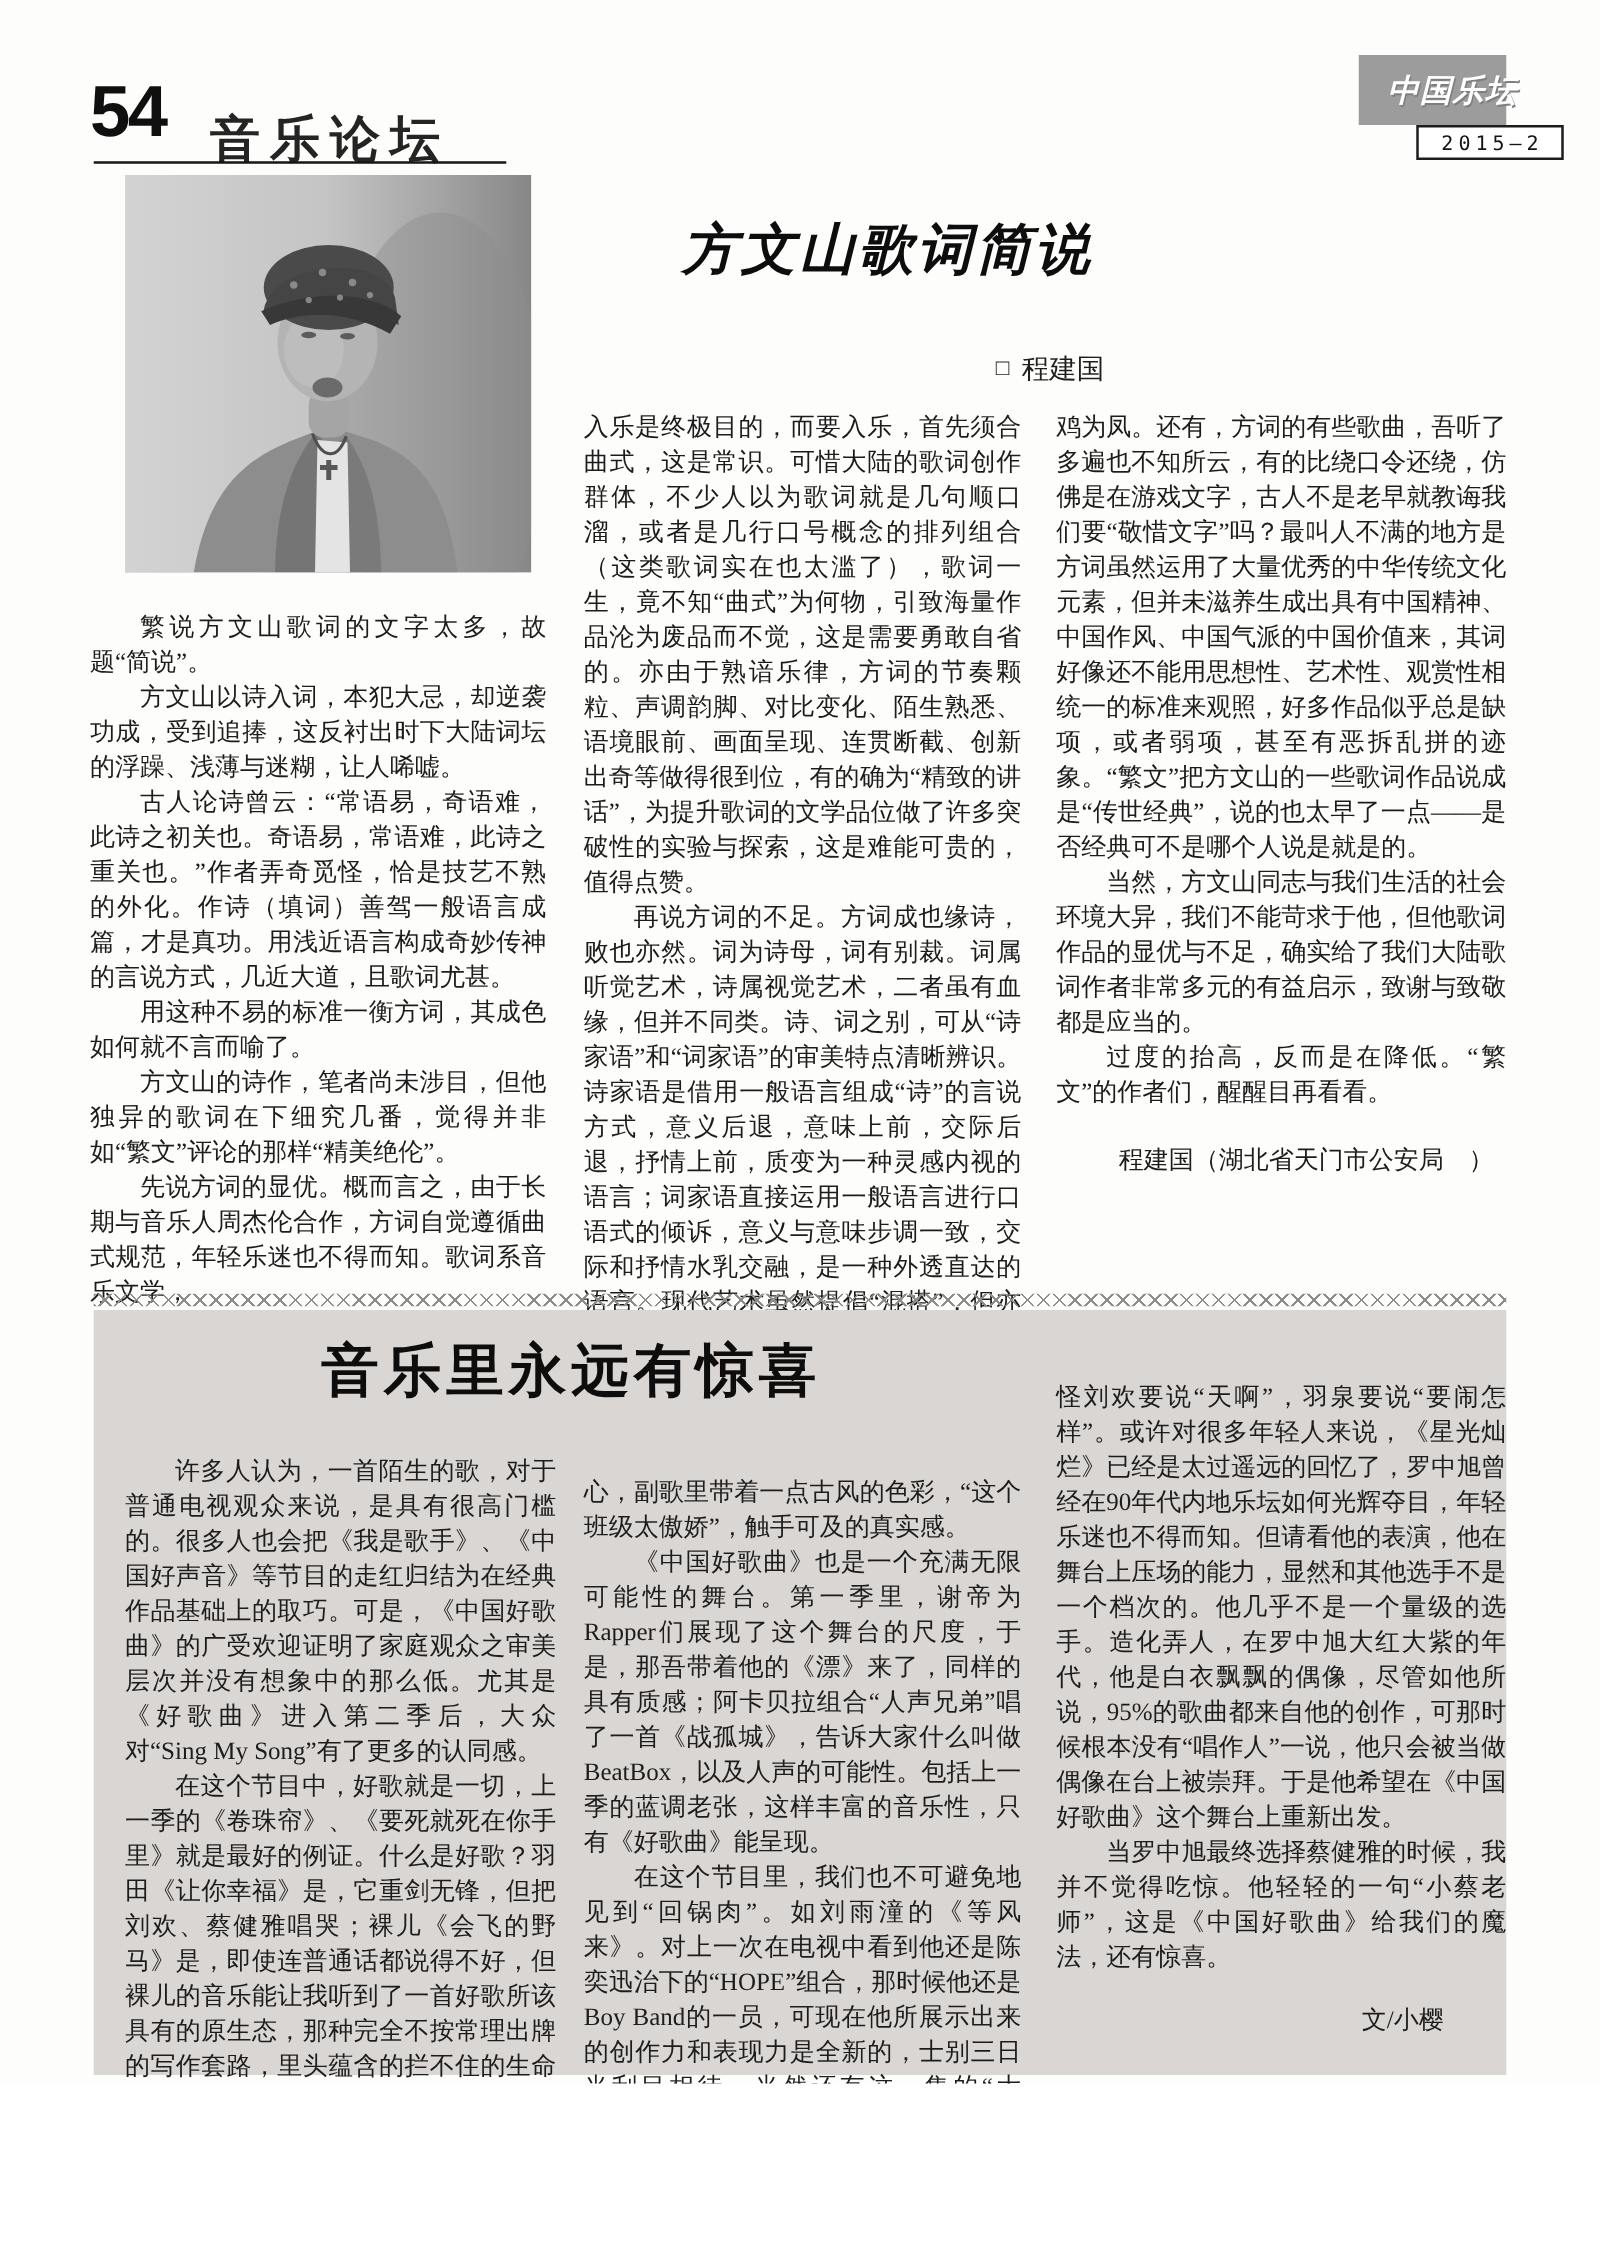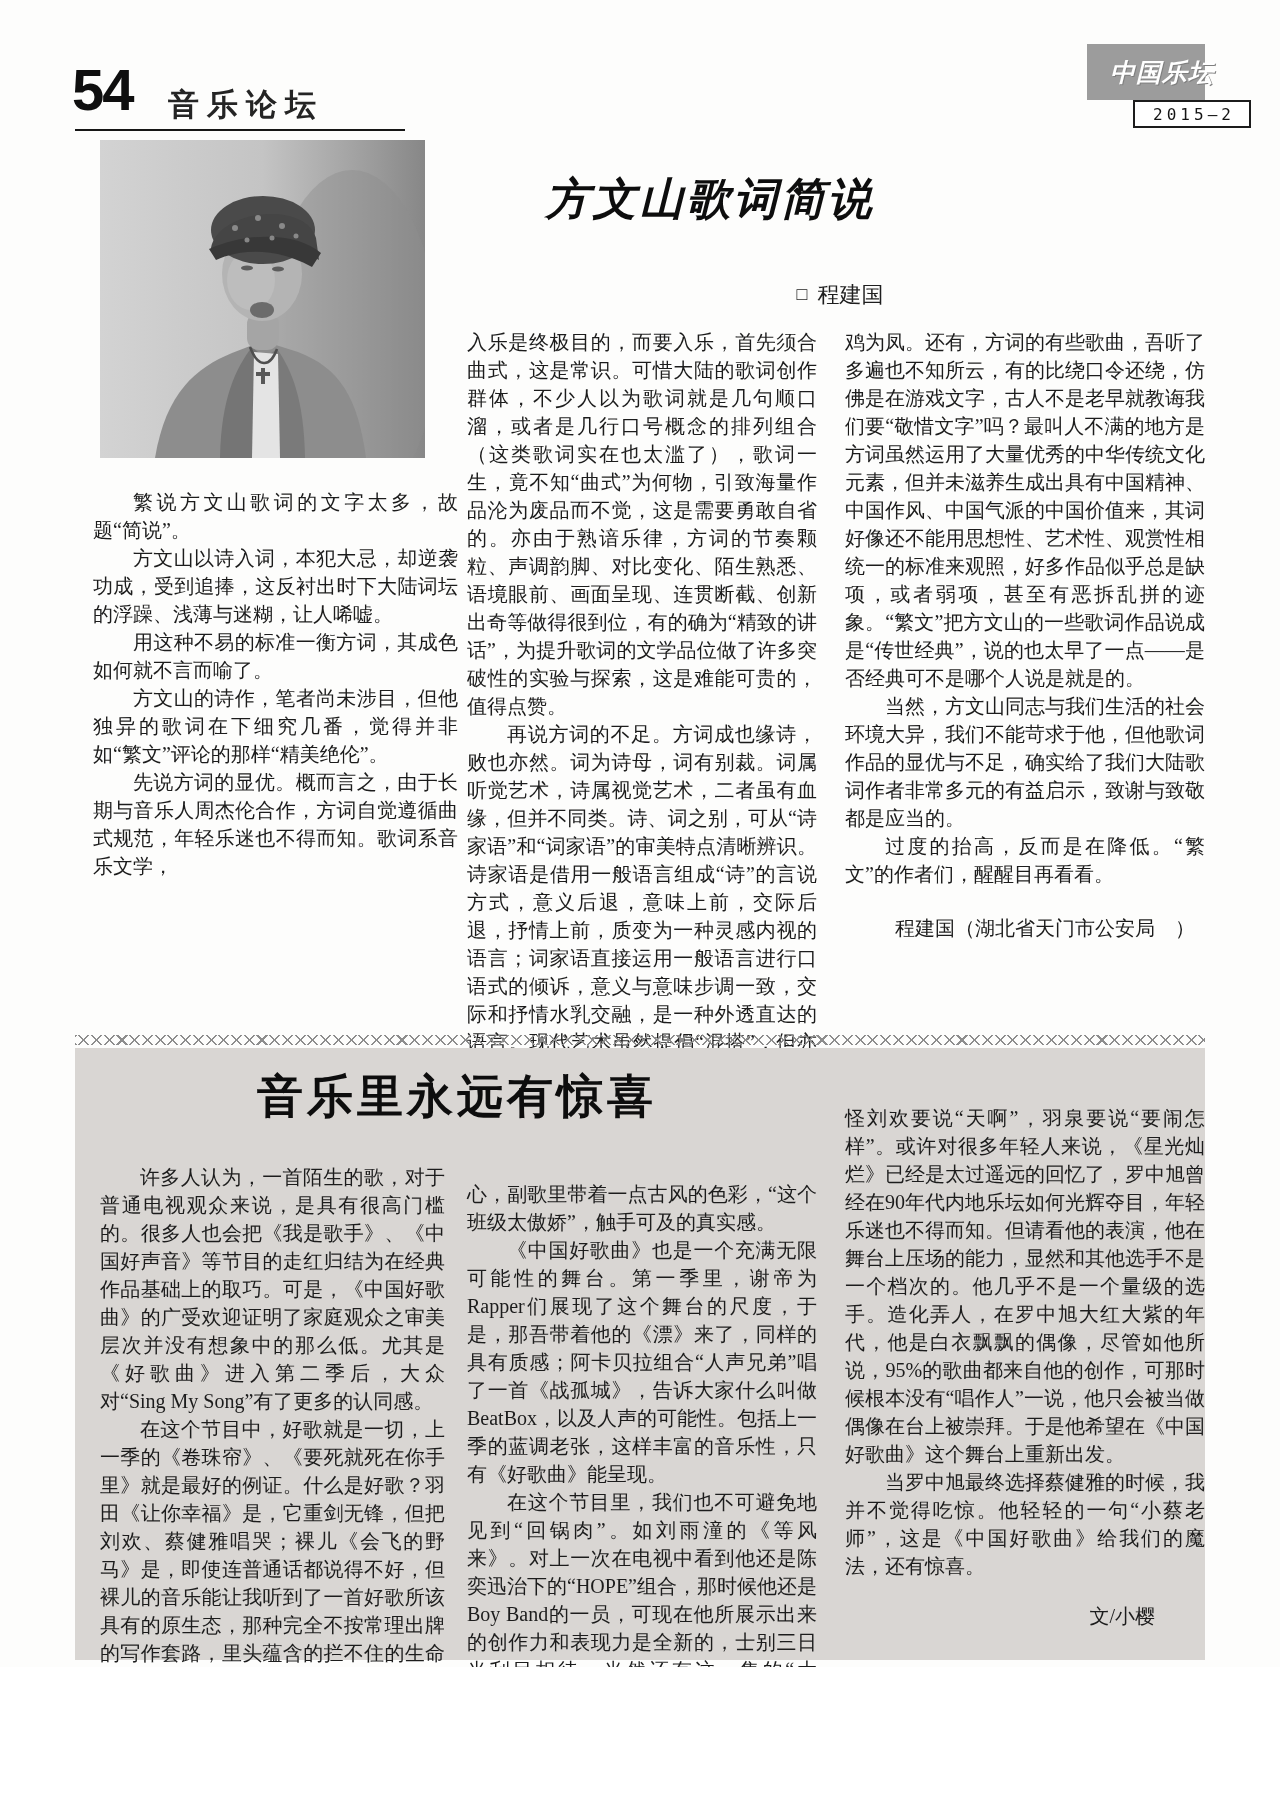--- a/index.html
+++ b/index.html
@@ -11,21 +11,21 @@
   }
 
   
   .page-num {
     position:absolute; left:72px; top:56px;
     font-family:"Liberation Sans", sans-serif;
     font-size:58px; font-weight:700; color:#0f0f0f; letter-spacing:-2px;
   }
   .section-title {
     position:absolute; left:168px; top:84px;
-    font-size:31px; letter-spacing:8px; color:#242424; font-weight:600;
+    font-size:40px; letter-spacing:8px; color:#242424; font-weight:600;
   }
   .header-rule {
     position:absolute; left:75px; top:129px; width:330px; height:2px; background:#161616;
   }
   .logo-box {
     position:absolute; left:1087px; top:44px; width:118px; height:56px;
     background:#9c9c9c; display:flex; align-items:center; justify-content:center;padding-left:32px;
   }
   .logo-text {
     color:#ffffff; font-size:25px; font-weight:700; font-style:italic;
@@ -56,21 +56,21 @@
     text-align:center; font-size:22px; color:#1e1e1e;
   }
   .a1-author .marker { font-size:18px; margin-right:10px; position:relative; top:-2px; }
 
   .col {
     position:absolute; text-align:justify; text-justify:inter-ideograph;
     font-size:20px; line-height:28px; color:#1c1c1c;
   }
   .col p { text-indent:2em; }
   .col p.cont { text-indent:0; }
-  .a1-col1 { left:93px;  top:488px; width:365px; }
+  .a1-col1 { left:72px;  top:488px; width:365px; }
   .a1-col2 { left:467px; top:328px; width:350px; }
   .a1-col3 { left:845px; top:328px; width:360px; }
   .byline { margin-top:26px; text-indent:2.5em !important; }
 
   
   .divider {
     position:absolute; left:75px; top:1035px; width:1130px; height:10px;
     background-image:
       repeating-linear-gradient(45deg,  #8d8d8d 0 1.5px, transparent 1.5px 9px),
       repeating-linear-gradient(135deg, #8d8d8d 0 1.5px, transparent 1.5px 9px);
@@ -151,20 +151,21 @@
   </div>
 
   <h1 class="a1-title">方文山歌词简说</h1>
   <div class="a1-author">
     <span class="marker">□</span><span>程建国</span>
   </div>
 
   <div class="col a1-col1">
     <p>繁说方文山歌词的文字太多，故题“简说”。</p>
     <p>方文山以诗入词，本犯大忌，却逆袭功成，受到追捧，这反衬出时下大陆词坛的浮躁、浅薄与迷糊，让人唏嘘。</p>
+    <p>古人论诗曾云：“常语易，奇语难，此诗之初关也。奇语易，常语难，此诗之重关也。”作者弄奇觅怪，恰是技艺不熟的外化。作诗（填词）善驾一般语言成篇，才是真功。用浅近语言构成奇妙传神的言说方式，几近大道，且歌词尤甚。</p>
     <p>用这种不易的标准一衡方词，其成色如何就不言而喻了。</p>
     <p>方文山的诗作，笔者尚未涉目，但他独异的歌词在下细究几番，觉得并非如“繁文”评论的那样“精美绝伦”。</p>
     <p>先说方词的显优。概而言之，由于长期与音乐人周杰伦合作，方词自觉遵循曲式规范，年轻乐迷也不得而知。歌词系音乐文学，</p>
   </div>
 
   <div class="col a1-col2">
     <p class="cont">入乐是终极目的，而要入乐，首先须合曲式，这是常识。可惜大陆的歌词创作群体，不少人以为歌词就是几句顺口溜，或者是几行口号概念的排列组合（这类歌词实在也太滥了），歌词一生，竟不知“曲式”为何物，引致海量作品沦为废品而不觉，这是需要勇敢自省的。亦由于熟谙乐律，方词的节奏颗粒、声调韵脚、对比变化、陌生熟悉、语境眼前、画面呈现、连贯断截、创新出奇等做得很到位，有的确为“精致的讲话”，为提升歌词的文学品位做了许多突破性的实验与探索，这是难能可贵的，值得点赞。</p>
     <p>再说方词的不足。方词成也缘诗，败也亦然。词为诗母，词有别裁。词属听觉艺术，诗属视觉艺术，二者虽有血缘，但并不同类。诗、词之别，可从“诗家语”和“词家语”的审美特点清晰辨识。诗家语是借用一般语言组成“诗”的言说方式，意义后退，意味上前，交际后退，抒情上前，质变为一种灵感内视的语言；词家语直接运用一般语言进行口语式的倾诉，意义与意味步调一致，交际和抒情水乳交融，是一种外透直达的语言。现代艺术虽然提倡“混搭”，但亦要分清主次属类，不能变凤为鸡，或者变</p>
   </div>
 

